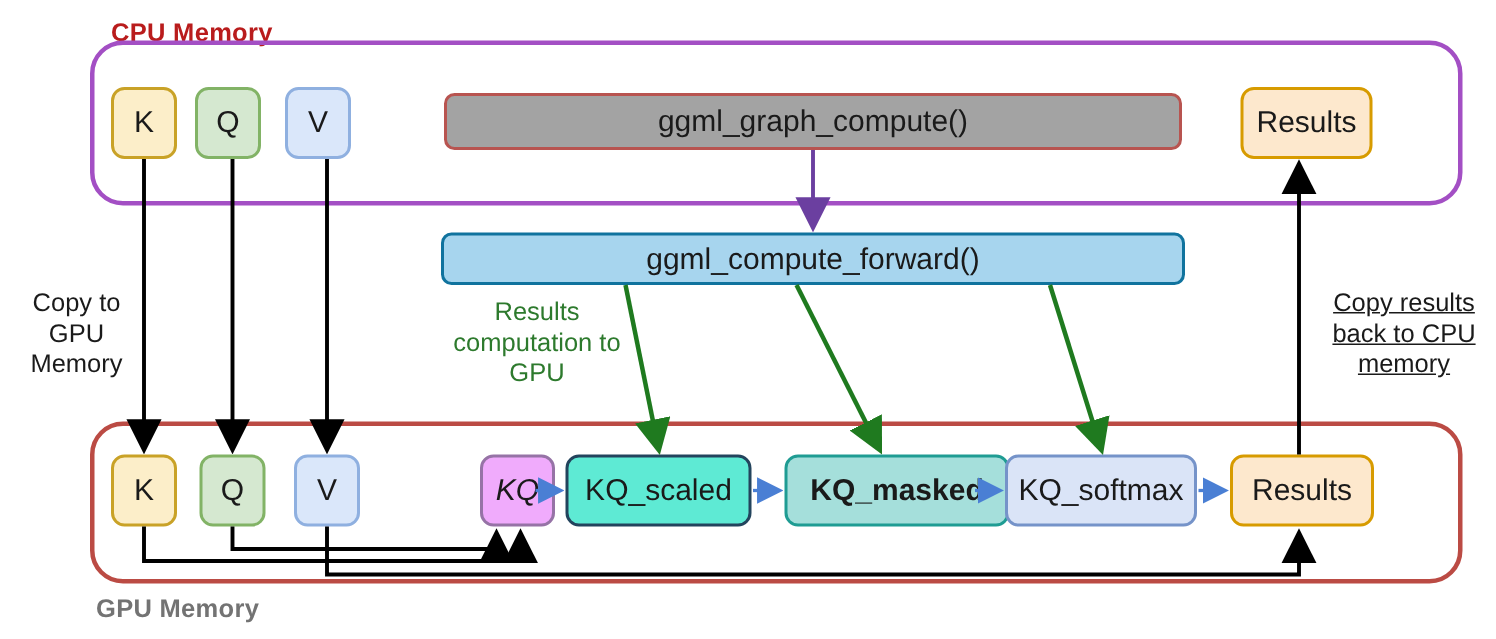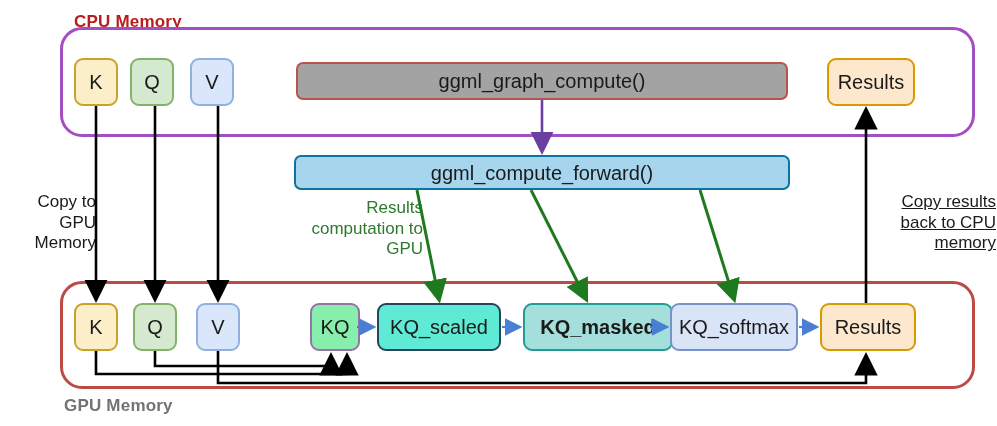--- a/index.html
+++ b/index.html
@@ -41,21 +41,21 @@
   .region-label {
     position: absolute;
     font-size: 17px;
     font-weight: bold;
     letter-spacing: 0.2px;
   }
   .free-label {
     position: absolute;
     font-size: 17px;
     color: #1a1a1a;
-    text-align: right;
+    text-align: center;
     line-height: 1.22;
     white-space: pre;
   }
   .free-label.green {
     color: #2d7a2d;
   }
   .region-box {
     position: absolute;
     box-sizing: border-box;
     border-style: solid;
@@ -88,21 +88,21 @@
   <div class="region-box" style="left:60px; top:281px; width:915px; height:108px; border-color:#bb4b44;"></div>
 
   <div class="region-label" style="left:64px; top:396px; color:#737373;">GPU Memory</div>
 
   <div class="node" style="left:74px; top:303px; width:44px; height:48px; background:#fceec9; border-color:#c9a227;">K</div>
 
   <div class="node" style="left:133px; top:303px; width:44px; height:48px; background:#d5e8d0; border-color:#82b366;">Q</div>
 
   <div class="node" style="left:196px; top:303px; width:44px; height:48px; background:#dae7fa; border-color:#8fb0e0;">V</div>
 
-  <div class="node" style="left:310px; top:303px; width:50px; height:48px; background:#86efac; border-color:#9673a6;">KQ</div>
+  <div class="node" style="left:320px; top:303px; width:50px; height:48px; background:#f0abfc; border-color:#9673a6;font-style:italic;">KQ</div>
 
   <div class="node" style="left:377px; top:303px; width:124px; height:48px; background:#5eead4; border-color:#23445d;">KQ_scaled</div>
 
   <div class="node" style="left:523px; top:303px; width:150px; height:48px; background:#a5dfdb; border-color:#1f9c93;font-weight:bold;">KQ_masked</div>
 
   <div class="node" style="left:670px; top:303px; width:128px; height:48px; background:#dae4f7; border-color:#7593c9;">KQ_softmax</div>
 
   <div class="node" style="left:820px; top:303px; width:96px; height:48px; background:#fde8cd; border-color:#d79b00;">Results</div>
 
   <div class="free-label" style="left:6px; top:192px; width:90px;">Copy to

